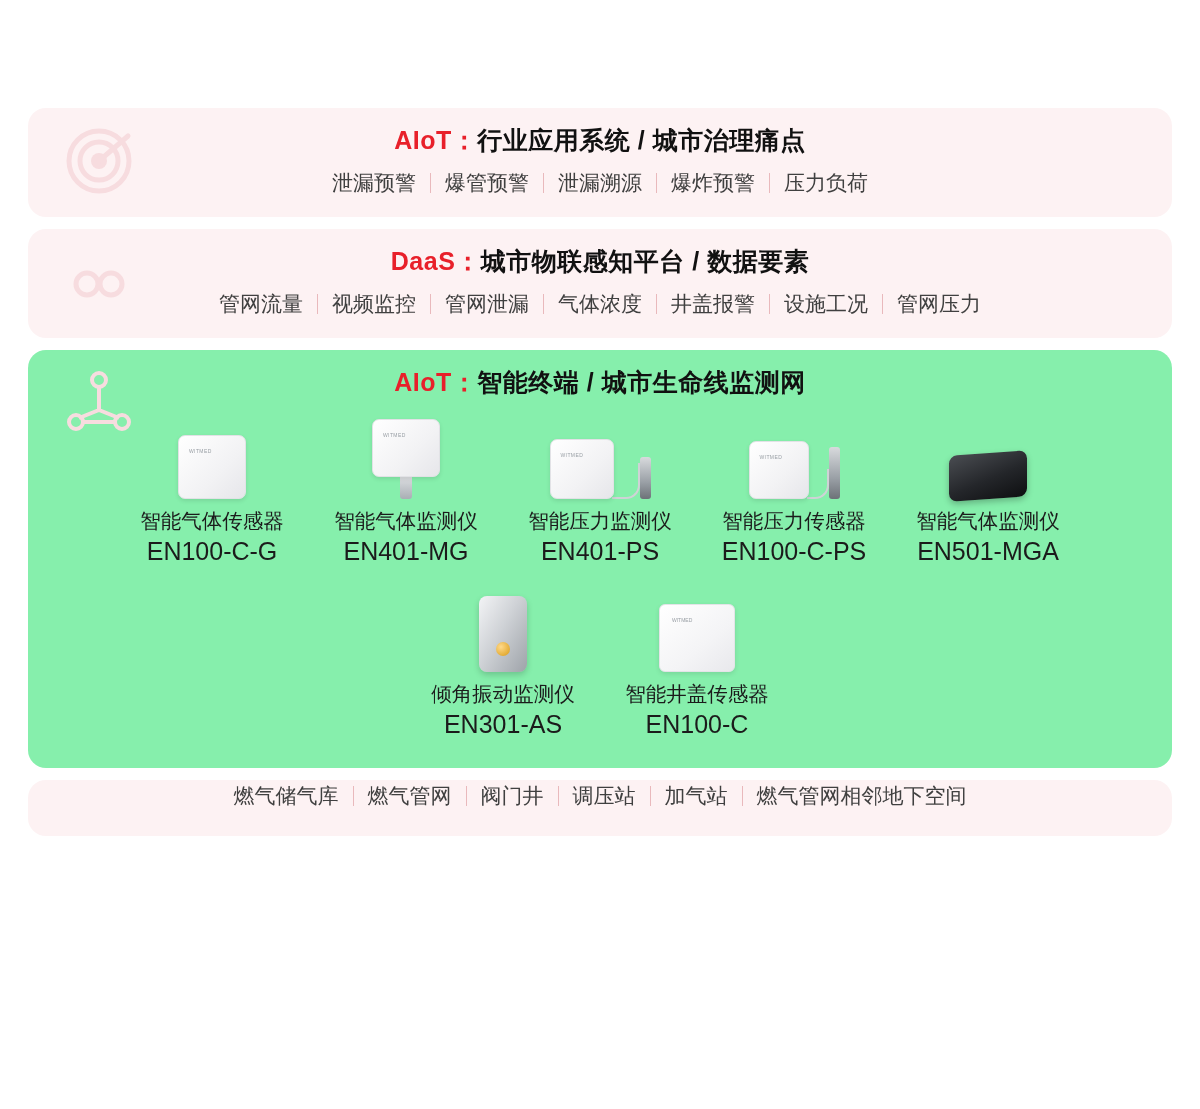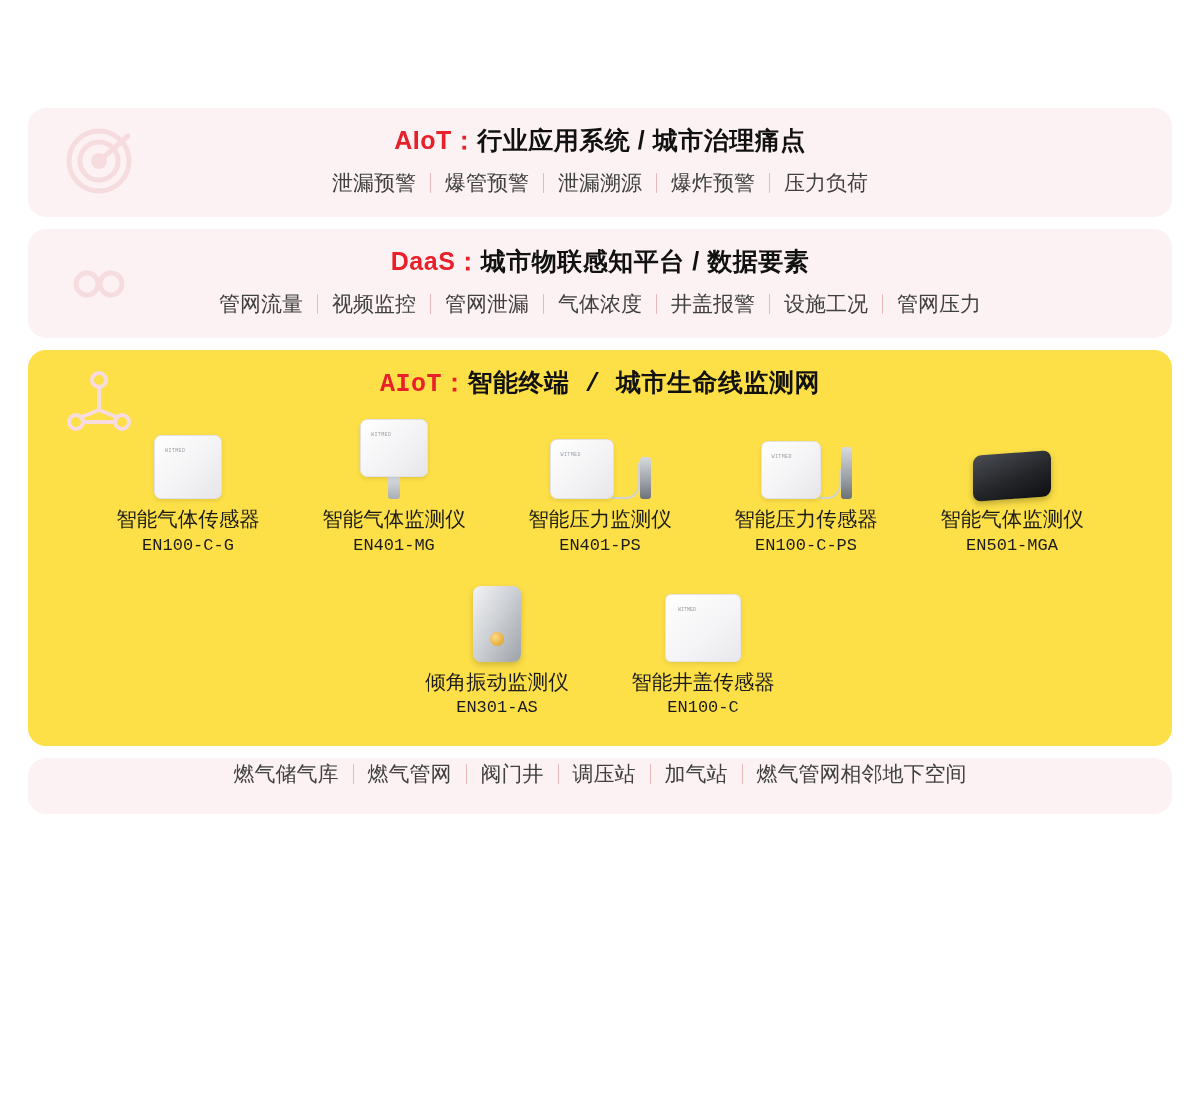--- a/index.html
+++ b/index.html
@@ -70,28 +70,27 @@
     left: 34px;
     top: 16px;
     width: 74px;
     height: 74px;
     opacity: 1;
     pointer-events: none;
   }
 
   
   .aiot {
-    background: #fde047;
-    font-family: Liberation Mono, monospace;
+    background: #86efac;
   }
   .device-grid {
     display: flex;
     justify-content: center;
     align-items: center;
-    gap: 16px;
+    gap: 4px;
     padding: 4px 14px 0 14px;
   }
   .device-grid.row2 {
     padding-top: 18px;
     padding-bottom: 26px;
   }
   .device {
     width: 190px;
     text-align: center;
   }
@@ -102,21 +101,21 @@
     justify-content: center;
     margin-bottom: 8px;
   }
   .device .name {
     font-size: 20.5px;
     color: #1b1b1b;
     line-height: 1.35;
     white-space: nowrap;
   }
   .device .model {
-    font-size: 17px;
+    font-size: 25px;
     color: #1b1b1b;
     line-height: 1.35;
     white-space: nowrap;
   }
 
   
   .layer.bottom {
     margin-bottom: 0;
   }
   .layer.bottom .layer-title { padding-top: 18px; }

